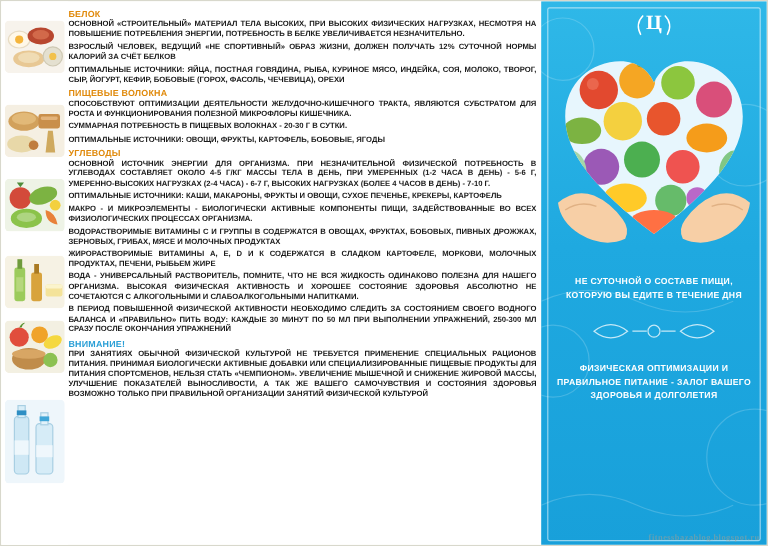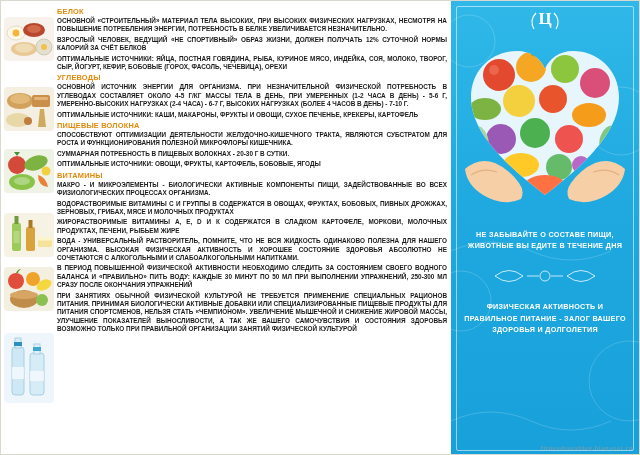--- a/index.html
+++ b/index.html
@@ -264,46 +264,46 @@
     <div class="content-col">
 
       <div>
         <div class="sec-title">БЕЛОК</div>
         <p class="sec-body">ОСНОВНОЙ «СТРОИТЕЛЬНЫЙ» МАТЕРИАЛ ТЕЛА ВЫСОКИХ, ПРИ ВЫСОКИХ ФИЗИЧЕСКИХ НАГРУЗКАХ, НЕСМОТРЯ НА ПОВЫШЕНИЕ ПОТРЕБЛЕНИЯ ЭНЕРГИИ, ПОТРЕБНОСТЬ В БЕЛКЕ УВЕЛИЧИВАЕТСЯ НЕЗНАЧИТЕЛЬНО.</p>
         <p class="sec-body">ВЗРОСЛЫЙ ЧЕЛОВЕК, ВЕДУЩИЙ «НЕ СПОРТИВНЫЙ» ОБРАЗ ЖИЗНИ, ДОЛЖЕН ПОЛУЧАТЬ 12% СУТОЧНОЙ НОРМЫ КАЛОРИЙ ЗА СЧЁТ БЕЛКОВ</p>
         <p class="sec-body">ОПТИМАЛЬНЫЕ ИСТОЧНИКИ: ЯЙЦА, ПОСТНАЯ ГОВЯДИНА, РЫБА, КУРИНОЕ МЯСО, ИНДЕЙКА, СОЯ, МОЛОКО, ТВОРОГ, СЫР, ЙОГУРТ, КЕФИР, БОБОВЫЕ (ГОРОХ, ФАСОЛЬ, ЧЕЧЕВИЦА), ОРЕХИ</p>
       </div>
 
       <div>
-        <div class="sec-title">УГЛЕВОДЫ</div>
-        <p class="sec-body">ОСНОВНОЙ ИСТОЧНИК ЭНЕРГИИ ДЛЯ ОРГАНИЗМА. ПРИ НЕЗНАЧИТЕЛЬНОЙ ФИЗИЧЕСКОЙ ПОТРЕБНОСТЬ В УГЛЕВОДАХ СОСТАВЛЯЕТ ОКОЛО 4-5 Г/КГ МАССЫ ТЕЛА В ДЕНЬ, ПРИ УМЕРЕННЫХ (1-2 ЧАСА В ДЕНЬ) - 5-6 Г, УМЕРЕННО-ВЫСОКИХ НАГРУЗКАХ (2-4 ЧАСА) - 6-7 Г, ВЫСОКИХ НАГРУЗКАХ (БОЛЕЕ 4 ЧАСОВ В ДЕНЬ) - 7-10 Г.</p>
-        <p class="sec-body">ОПТИМАЛЬНЫЕ ИСТОЧНИКИ: КАШИ, МАКАРОНЫ, ФРУКТЫ И ОВОЩИ, СУХОЕ ПЕЧЕНЬЕ, КРЕКЕРЫ, КАРТОФЕЛЬ</p>
-      </div>
-
-      <div>
         <div class="sec-title">ПИЩЕВЫЕ ВОЛОКНА</div>
         <p class="sec-body">СПОСОБСТВУЮТ ОПТИМИЗАЦИИ ДЕЯТЕЛЬНОСТИ ЖЕЛУДОЧНО-КИШЕЧНОГО ТРАКТА, ЯВЛЯЮТСЯ СУБСТРАТОМ ДЛЯ РОСТА И ФУНКЦИОНИРОВАНИЯ ПОЛЕЗНОЙ МИКРОФЛОРЫ КИШЕЧНИКА.</p>
         <p class="sec-body">СУММАРНАЯ ПОТРЕБНОСТЬ В ПИЩЕВЫХ ВОЛОКНАХ - 20-30 Г В СУТКИ.</p>
         <p class="sec-body">ОПТИМАЛЬНЫЕ ИСТОЧНИКИ: ОВОЩИ, ФРУКТЫ, КАРТОФЕЛЬ, БОБОВЫЕ, ЯГОДЫ</p>
       </div>
 
-
-      <div>
-        <div class="sec-title">ВИТАМИНЫ</div>
+      <div>
+        <div class="sec-title">УГЛЕВОДЫ</div>
+        <p class="sec-body">ОСНОВНОЙ ИСТОЧНИК ЭНЕРГИИ ДЛЯ ОРГАНИЗМА. ПРИ НЕЗНАЧИТЕЛЬНОЙ ФИЗИЧЕСКОЙ ПОТРЕБНОСТЬ В УГЛЕВОДАХ СОСТАВЛЯЕТ ОКОЛО 4-5 Г/КГ МАССЫ ТЕЛА В ДЕНЬ, ПРИ УМЕРЕННЫХ (1-2 ЧАСА В ДЕНЬ) - 5-6 Г, УМЕРЕННО-ВЫСОКИХ НАГРУЗКАХ (2-4 ЧАСА) - 6-7 Г, ВЫСОКИХ НАГРУЗКАХ (БОЛЕЕ 4 ЧАСОВ В ДЕНЬ) - 7-10 Г.</p>
+        <p class="sec-body">ОПТИМАЛЬНЫЕ ИСТОЧНИКИ: КАШИ, МАКАРОНЫ, ФРУКТЫ И ОВОЩИ, СУХОЕ ПЕЧЕНЬЕ, КРЕКЕРЫ, КАРТОФЕЛЬ</p>
+      </div>
+
+
+      <div>
         <p class="sec-body">МАКРО - И МИКРОЭЛЕМЕНТЫ - БИОЛОГИЧЕСКИ АКТИВНЫЕ КОМПОНЕНТЫ ПИЩИ, ЗАДЕЙСТВОВАННЫЕ ВО ВСЕХ ФИЗИОЛОГИЧЕСКИХ ПРОЦЕССАХ ОРГАНИЗМА.</p>
         <p class="sec-body">ВОДОРАСТВОРИМЫЕ ВИТАМИНЫ С И ГРУППЫ В СОДЕРЖАТСЯ В ОВОЩАХ, ФРУКТАХ, БОБОВЫХ, ПИВНЫХ ДРОЖЖАХ, ЗЕРНОВЫХ, ГРИБАХ, МЯСЕ И МОЛОЧНЫХ ПРОДУКТАХ</p>
         <p class="sec-body">ЖИРОРАСТВОРИМЫЕ ВИТАМИНЫ А, Е, D И К СОДЕРЖАТСЯ В СЛАДКОМ КАРТОФЕЛЕ, МОРКОВИ, МОЛОЧНЫХ ПРОДУКТАХ, ПЕЧЕНИ, РЫБЬЕМ ЖИРЕ</p>
       </div>
 
       <div>
         <p class="sec-body">ВОДА - УНИВЕРСАЛЬНЫЙ РАСТВОРИТЕЛЬ, ПОМНИТЕ, ЧТО НЕ ВСЯ ЖИДКОСТЬ ОДИНАКОВО ПОЛЕЗНА ДЛЯ НАШЕГО ОРГАНИЗМА. ВЫСОКАЯ ФИЗИЧЕСКАЯ АКТИВНОСТЬ И ХОРОШЕЕ СОСТОЯНИЕ ЗДОРОВЬЯ АБСОЛЮТНО НЕ СОЧЕТАЮТСЯ С АЛКОГОЛЬНЫМИ И СЛАБОАЛКОГОЛЬНЫМИ НАПИТКАМИ.</p>
         <p class="sec-body">В ПЕРИОД ПОВЫШЕННОЙ ФИЗИЧЕСКОЙ АКТИВНОСТИ НЕОБХОДИМО СЛЕДИТЬ ЗА СОСТОЯНИЕМ СВОЕГО ВОДНОГО БАЛАНСА И «ПРАВИЛЬНО» ПИТЬ ВОДУ: КАЖДЫЕ 30 МИНУТ ПО 50 МЛ ПРИ ВЫПОЛНЕНИИ УПРАЖНЕНИЙ, 250-300 МЛ СРАЗУ ПОСЛЕ ОКОНЧАНИЯ УПРАЖНЕНИЙ</p>
       </div>
 
       <div>
+        <div class="sec-title warn">ВНИМАНИЕ!</div>
         <p class="sec-body note">ПРИ ЗАНЯТИЯХ ОБЫЧНОЙ ФИЗИЧЕСКОЙ КУЛЬТУРОЙ НЕ ТРЕБУЕТСЯ ПРИМЕНЕНИЕ СПЕЦИАЛЬНЫХ РАЦИОНОВ ПИТАНИЯ. ПРИНИМАЯ БИОЛОГИЧЕСКИ АКТИВНЫЕ ДОБАВКИ ИЛИ СПЕЦИАЛИЗИРОВАННЫЕ ПИЩЕВЫЕ ПРОДУКТЫ ДЛЯ ПИТАНИЯ СПОРТСМЕНОВ, НЕЛЬЗЯ СТАТЬ «ЧЕМПИОНОМ». УВЕЛИЧЕНИЕ МЫШЕЧНОЙ И СНИЖЕНИЕ ЖИРОВОЙ МАССЫ, УЛУЧШЕНИЕ ПОКАЗАТЕЛЕЙ ВЫНОСЛИВОСТИ, А ТАК ЖЕ ВАШЕГО САМОЧУВСТВИЯ И СОСТОЯНИЯ ЗДОРОВЬЯ ВОЗМОЖНО ТОЛЬКО ПРИ ПРАВИЛЬНОЙ ОРГАНИЗАЦИИ ЗАНЯТИЙ ФИЗИЧЕСКОЙ КУЛЬТУРОЙ</p>
       </div>
 
     </div>
   </div>
 
   <div class="right-col">
 
     <svg class="bg-orn" style="left:0;top:0" width="188" height="455">
       <g fill="none" stroke="rgba(255,255,255,.18)" stroke-width="1">
@@ -360,31 +360,31 @@
           <circle cx="30" cy="136" r="9" fill="#ec407a"></circle>
         </g>
 
         <path d="M4 134 q14 -12 30 -6 q14 6 24 20 q6 8 2 16 q-18 8 -38 -4 q-16 -10 -18 -26 z" fill="#f7cfa6"></path>
         <path d="M164 134 q-14 -12 -30 -6 q-14 6 -24 20 q-6 8 -2 16 q18 8 38 -4 q16 -10 18 -26 z" fill="#f7cfa6"></path>
         <path d="M10 140 q12 -8 26 -3" stroke="#e0b184" stroke-width="1.2" fill="none"></path>
         <path d="M158 140 q-12 -8 -26 -3" stroke="#e0b184" stroke-width="1.2" fill="none"></path>
       </svg>
     </div>
 
-    <div class="caption-1">НЕ ЗАБЫВАЙТЕ О СОСТАВЕ ПИЩИ, ЖИВОТНЫЕ ВЫ ЕДИТЕ В ТЕЧЕНИЕ ДНЯ</div>
+    <div class="caption-1">НЕ СУТОЧНОЙ О СОСТАВЕ ПИЩИ, КОТОРУЮ ВЫ ЕДИТЕ В ТЕЧЕНИЕ ДНЯ</div>
 
     <div class="divider-orn">
       <svg width="120" height="26" viewBox="0 0 120 26">
         <g stroke="rgba(255,255,255,.75)" fill="none" stroke-width="1">
           <path d="M10 13 q14 -11 28 0 q-14 11 -28 0 z"></path>
           <path d="M82 13 q14 -11 28 0 q-14 11 -28 0 z"></path>
           <circle cx="60" cy="13" r="5"></circle>
           <path d="M42 13 h12 M66 13 h12"></path>
         </g>
       </svg>
     </div>
 
-    <div class="caption-2">ФИЗИЧЕСКАЯ АКТИВНОСТЬ И ПРАВИЛЬНОЕ ПИТАНИЕ - ЗАЛОГ ВАШЕГО ЗДОРОВЬЯ И ДОЛГОЛЕТИЯ</div>
+    <div class="caption-2">ФИЗИЧЕСКАЯ ОПТИМИЗАЦИИ И ПРАВИЛЬНОЕ ПИТАНИЕ - ЗАЛОГ ВАШЕГО ЗДОРОВЬЯ И ДОЛГОЛЕТИЯ</div>
 
     <div class="watermark">fitnessbazablog.blogspot.ru</div>
   </div>
 
 </div>
 
 </body></html>

